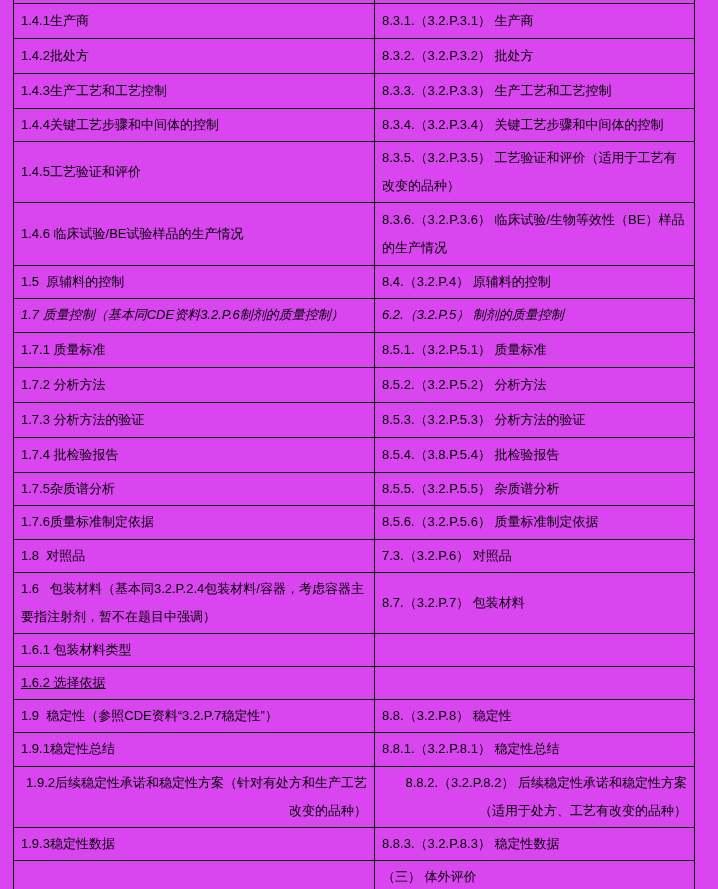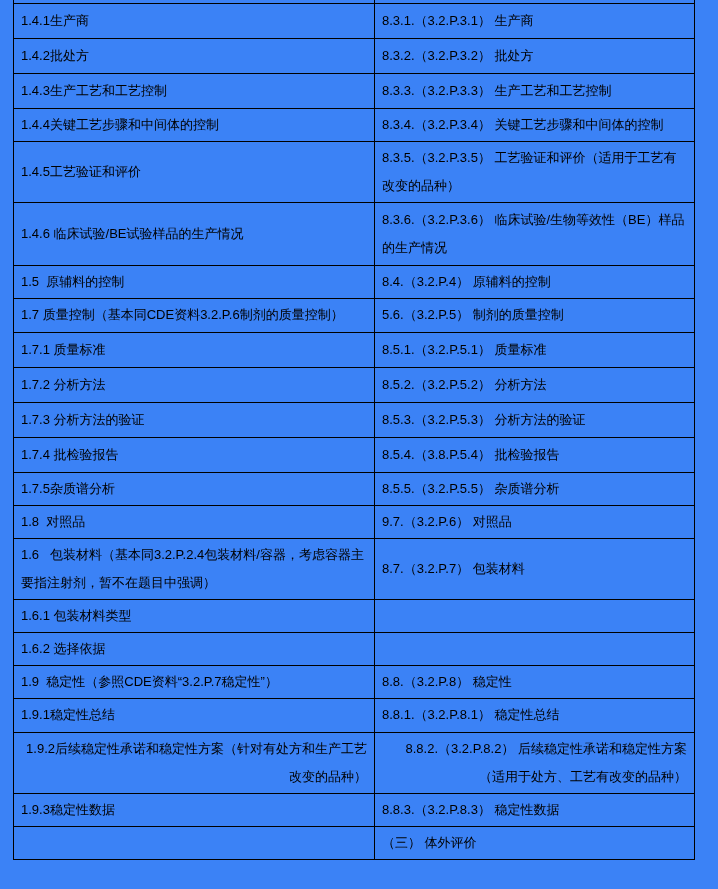--- a/index.html
+++ b/index.html
@@ -7,21 +7,21 @@
     padding: 0;
     background: #ffffff;
     width: 718px;
     height: 889px;
     overflow: hidden;
   }
   .doc-page {
     position: relative;
     width: 718px;
     height: 889px;
-    background: #3b82f6;
+    background: #d946ef;
   }
   table.mapping-table {
     position: absolute;
     left: 13px;
     top: 0;
     border-collapse: collapse;
     table-layout: fixed;
     width: 681px;
   }
   col.col-left  { width: 361px; }
@@ -82,23 +82,23 @@
           <td class="cell">8.3.5.（3.2.P.3.5） 工艺验证和评价（适用于工艺有改变的品种）</td>
         </tr>
         <tr style="height: 63px;">
           <td class="cell">1.4.6 临床试验/BE试验样品的生产情况</td>
           <td class="cell">8.3.6.（3.2.P.3.6） 临床试验/生物等效性（BE）样品的生产情况</td>
         </tr>
         <tr style="height: 31px;">
           <td class="cell">1.5  原辅料的控制</td>
           <td class="cell">8.4.（3.2.P.4） 原辅料的控制</td>
         </tr>
-        <tr style="height: 34px;">
+        <tr style="height: 34px; font-style: italic;">
           <td class="cell">1.7 质量控制（基本同CDE资料3.2.P.6制剂的质量控制）</td>
-          <td class="cell">5.6.（3.2.P.5） 制剂的质量控制</td>
+          <td class="cell">6.2.（3.2.P.5） 制剂的质量控制</td>
         </tr>
         <tr style="height: 35px;">
           <td class="cell">1.7.1 质量标准</td>
           <td class="cell">8.5.1.（3.2.P.5.1） 质量标准</td>
         </tr>
         <tr style="height: 35px; margin-top: 44px;">
           <td class="cell">1.7.2 分析方法</td>
           <td class="cell">8.5.2.（3.2.P.5.2） 分析方法</td>
         </tr>
         <tr style="height: 35px;">
@@ -106,33 +106,37 @@
           <td class="cell">8.5.3.（3.2.P.5.3） 分析方法的验证</td>
         </tr>
         <tr style="height: 35px;">
           <td class="cell">1.7.4 批检验报告</td>
           <td class="cell">8.5.4.（3.8.P.5.4） 批检验报告</td>
         </tr>
         <tr style="height: 31px;">
           <td class="cell">1.7.5杂质谱分析</td>
           <td class="cell">8.5.5.（3.2.P.5.5） 杂质谱分析</td>
         </tr>
+        <tr style="height: 34px;">
+          <td class="cell">1.7.6质量标准制定依据</td>
+          <td class="cell">8.5.6.（3.2.P.5.6） 质量标准制定依据</td>
+        </tr>
         <tr style="height: 31px; margin-top: 43px;">
           <td class="cell">1.8  对照品</td>
-          <td class="cell">9.7.（3.2.P.6） 对照品</td>
+          <td class="cell">7.3.（3.2.P.6） 对照品</td>
         </tr>
         <tr style="height: 61px; margin-left: 31px;">
           <td class="cell">1.6   包装材料（基本同3.2.P.2.4包装材料/容器，考虑容器主要指注射剂，暂不在题目中强调）</td>
           <td class="cell">8.7.（3.2.P.7） 包装材料</td>
         </tr>
         <tr style="height: 31px;">
           <td class="cell">1.6.1 包装材料类型</td>
           <td class="cell"></td>
         </tr>
-        <tr style="height: 31px;">
+        <tr style="height: 31px; text-decoration: underline;">
           <td class="cell">1.6.2 选择依据</td>
           <td class="cell"></td>
         </tr>
         <tr style="height: 32px;">
           <td class="cell">1.9  稳定性（参照CDE资料“3.2.P.7稳定性”）</td>
           <td class="cell">8.8.（3.2.P.8） 稳定性</td>
         </tr>
         <tr style="height: 34px;">
           <td class="cell">1.9.1稳定性总结</td>
           <td class="cell">8.8.1.（3.2.P.8.1） 稳定性总结</td>

